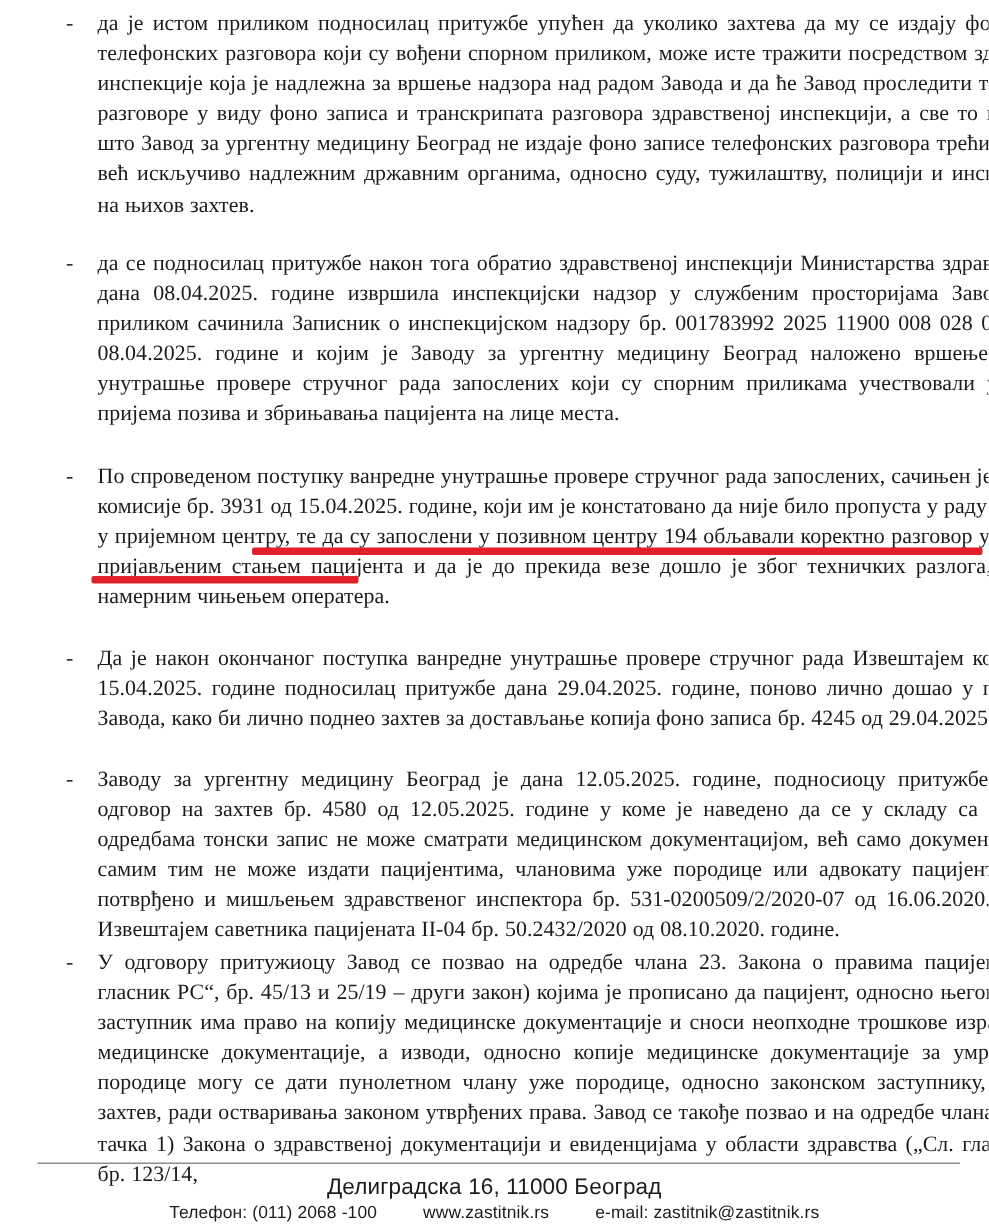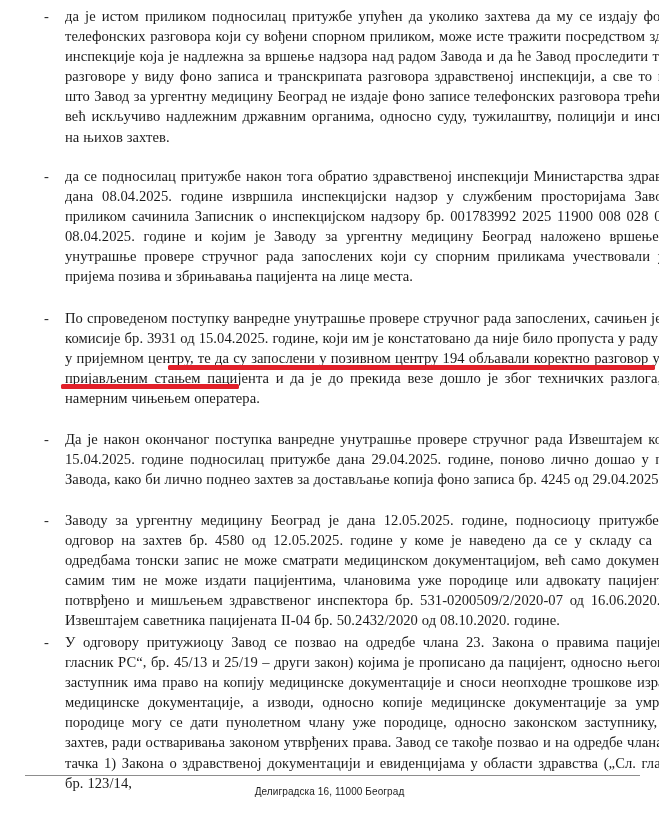--- a/index.html
+++ b/index.html
@@ -103,21 +103,21 @@
     left: 25px;
     top: 3px;
     width: 615px;
     height: 1px;
     background: #8d8d8d;
   }
   .footer-lines {
     padding-top: 12px;
   }
   .footer-address {
-    font-size: 10px;
+    font-size: 15px;
     line-height: 15px;
     color: #1c1c1c;
     letter-spacing: 0.1px;
   }
   .footer-contact {
     font-size: 11.6px;
     line-height: 15px;
     color: #1c1c1c;
     letter-spacing: 0.1px;
     margin-top: 2px;
@@ -166,16 +166,25 @@
 
   </div>
 
   <div class="redline" id="redline-1"></div>
   <div class="redline" id="redline-2"></div>
 
   <div class="footer">
     <div class="footer-rule"></div>
     <div class="footer-lines">
       <div class="footer-address">Делиградска 16,  11000 Београд</div>
+      <div class="footer-contact">
+        <span>Телефон:</span>
+        <span>(011) 2068 -100</span>
+        <span class="sep"></span>
+        <span>www.zastitnik.rs</span>
+        <span class="sep"></span>
+        <span>e-mail:</span>
+        <span>zastitnik@zastitnik.rs</span>
+      </div>
     </div>
   </div>
 
 </div>
 
 </body></html>

